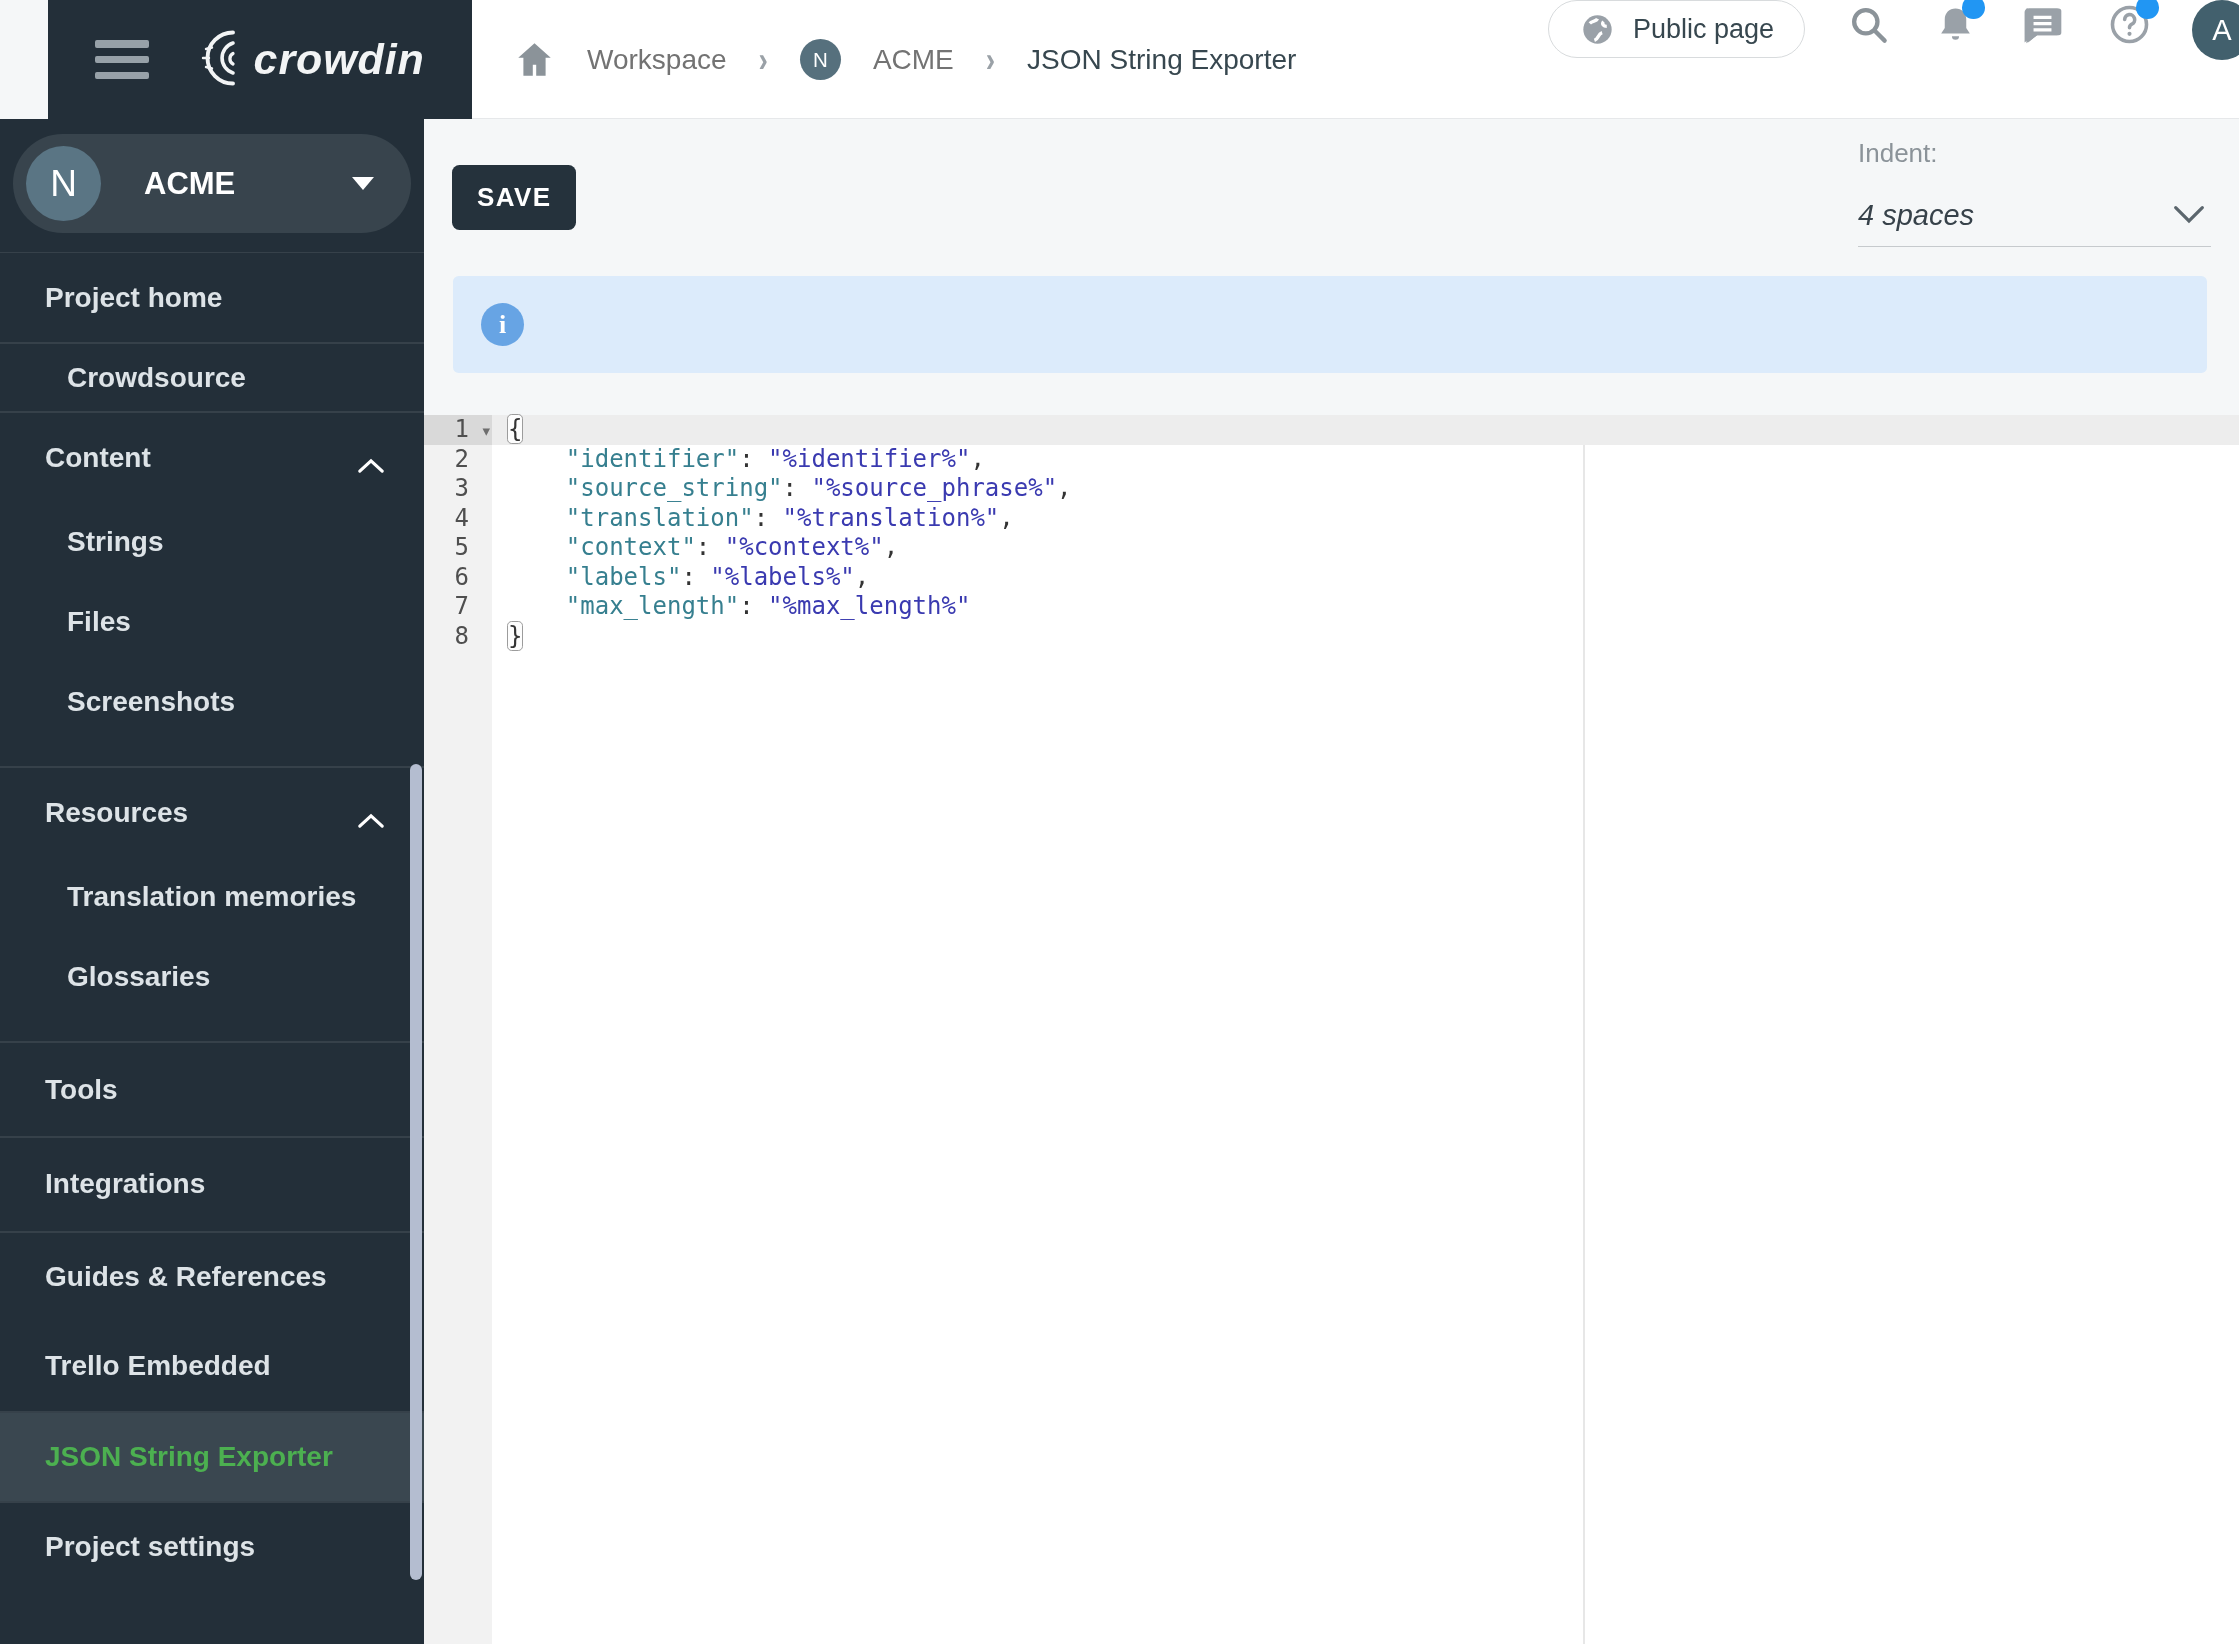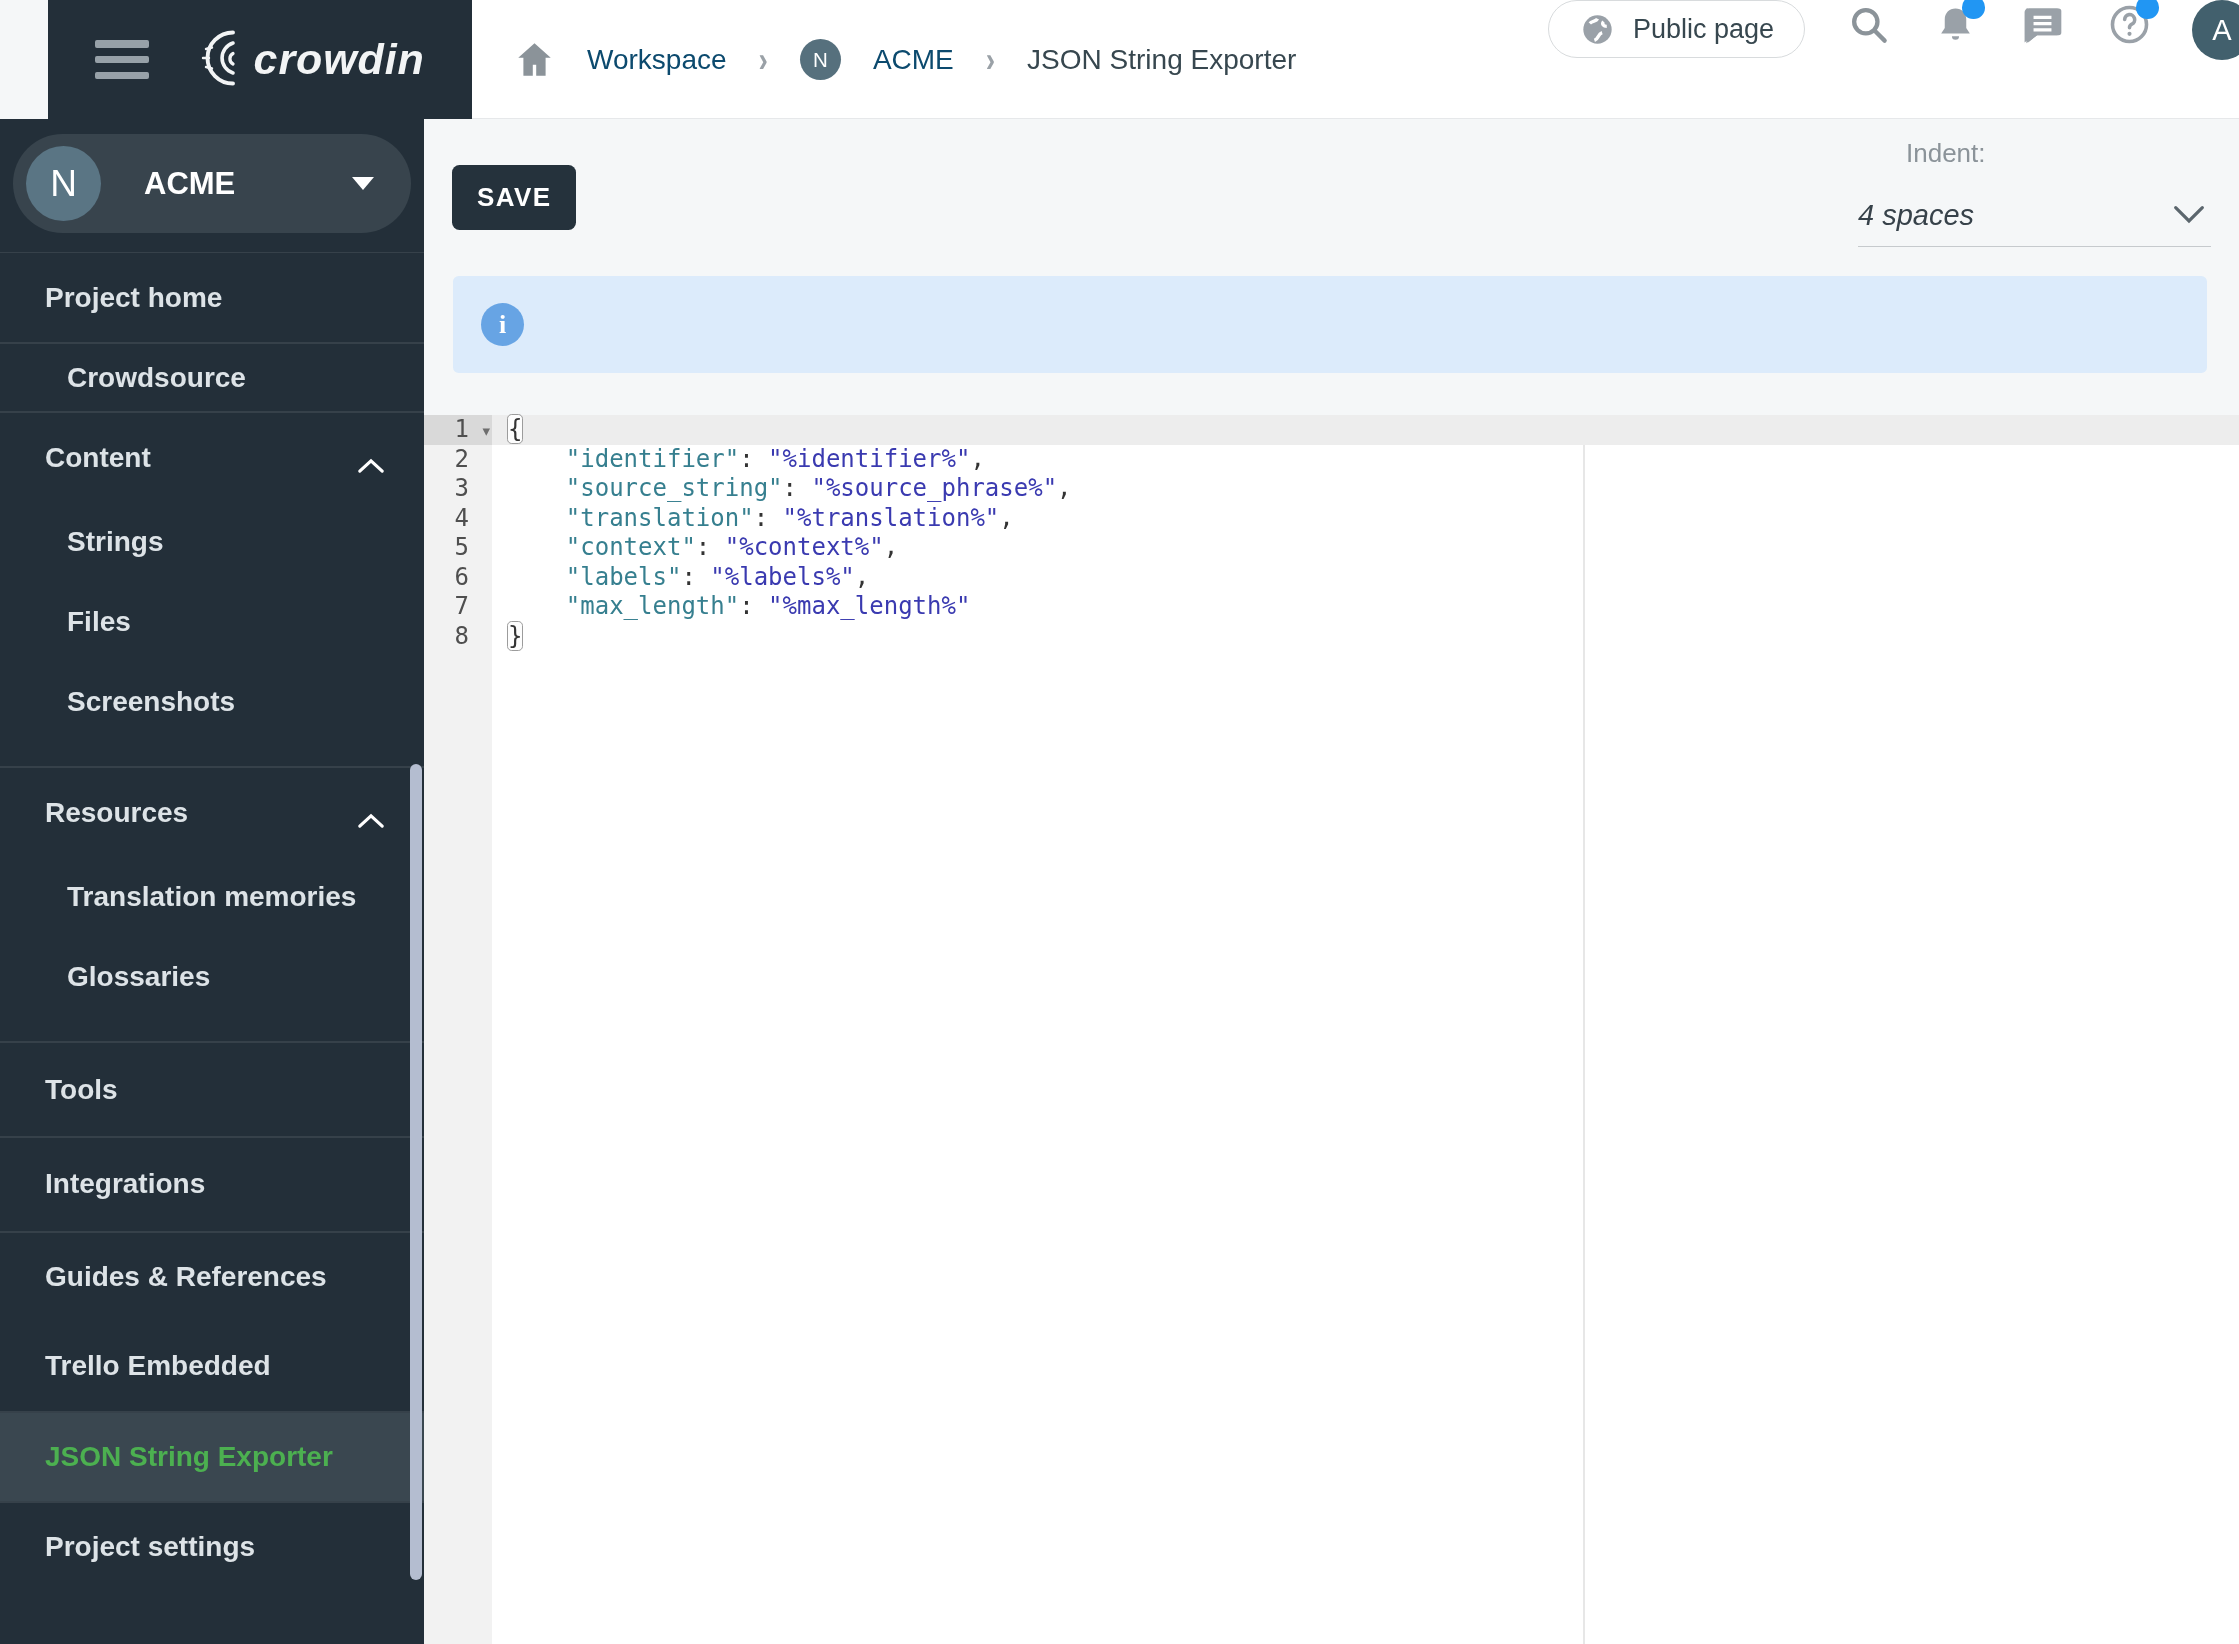--- a/index.html
+++ b/index.html
@@ -10,21 +10,21 @@
   
   .header { position:absolute; left:0; top:0; width:2239px; height:119px; background:#ffffff; border-bottom:1.9px solid #e6e8ea; z-index:6;margin-left:48px; }
   .header-left { position:absolute; left:0; top:0; width:424px; height:119px; background:#232f39; display:flex; align-items:center; padding-left:47px; }
   .burger { width:54px; height:39px; display:flex; flex-direction:column; justify-content:space-between; cursor:pointer; }
   .burger span { display:block; height:7.5px; border-radius:1.9px; background:#97a1a8; }
   .logo { display:flex; align-items:center; margin-left:39px; }
   .logo svg { width:60px; height:60px; }
   .logo-text { color:#f2f4f5; font-size:43px; font-weight:bold; font-style:italic; letter-spacing:0.9px; margin-left:5.6px; }
 
   .breadcrumb { position:absolute; left:466px; top:0; height:119px; display:flex; align-items:center; gap:32px; }
-  .crumb { font-size:28px; color:#0c4a6e; }
+  .crumb { font-size:28px; color:#737373; }
   .crumb.current { color:#37474f; font-weight:500; }
   .crumb-sep { color:#9aa1a7; font-size:28px; font-weight:bold; transform:scaleY(1.25); }
   .crumb-avatar { width:41px; height:41px; border-radius:50%; background:#56707d; color:#fff; font-size:20.5px; display:flex; align-items:center; justify-content:center; }
 
   .header-actions { position:absolute; right:35px; top:0; height:119px; display:flex; align-items:flex-start; gap:39px; }
   .pill-btn { display:flex; align-items:center; gap:17px; height:58px; padding:0 30px; border:1.9px solid #d8dbdd; border-radius:30px; background:#fff; cursor:pointer; }
   .pill-btn .label { font-size:27px; color:#37474f; font-weight:500; }
   .h-icon { position:relative; width:48px; height:48px; display:flex; align-items:center; justify-content:center; cursor:pointer; }
   .h-icon svg { width:43px; height:43px; }
   .blue-dot { position:absolute; right:-5.6px; top:-3.7px; width:22.4px; height:22.4px; border-radius:50%; background:#2196f3; }
@@ -48,21 +48,21 @@
   .row-head      { height:89px; padding-left:45px; padding-right:39px; }
   .side-group .row-sub:last-child { margin-bottom:24px; }
   .srow.active { background:#3a4750; color:#4cb050; height:88px; }
   .srow.active .lbl { color:#4cb050; }
   .chev-up { margin-left:auto; width:28px; height:17px; }
   .chev-up svg { width:28px; height:17px; }
   .side-scroll { position:absolute; right:1.9px; top:645px; width:12px; height:816px; border-radius:6.5px; background:#b4bdd0; cursor:pointer; }
 
   
   .save-btn { position:absolute; left:452px; top:165px; height:65px; padding:0 25px; background:#25323c; color:#fff; border:none; border-radius:7.5px; font-size:26px; font-weight:bold; letter-spacing:1.4px; font-family:"Liberation Sans",sans-serif; cursor:pointer; }
-  .indent-label { position:absolute; left:1858px; top:138px; font-size:26px; color:#8b9399;margin-left:48px; }
+  .indent-label { position:absolute; left:1858px; top:138px; font-size:26px; color:#8b9399; }
   .indent-select { position:absolute; left:1858px; top:185px; width:353px; height:62px; border-bottom:1.9px solid #c6cacd; display:flex; align-items:center; cursor:pointer;font-style:italic; }
   .indent-value { font-size:29px; color:#37424a; }
   .indent-chev { margin-left:auto; margin-right:5.6px; }
   .indent-chev svg { width:32px; height:20.5px; }
 
   
   .banner { position:absolute; left:453px; top:276px; width:1754px; height:97px; background:#dcebfb; border-radius:5.6px; display:flex; align-items:center; padding:0 28px; gap:26px; }
   .info-ico { width:43px; height:43px; border-radius:50%; background:#67a4e4; color:#fff; font-size:26px; font-weight:bold; font-family:"Liberation Serif",serif; display:flex; align-items:center; justify-content:center; flex:0 0 auto; }
   .banner-text { font-size:27.5px; color:#2b7cd3; }
   .banner-text b { font-weight:bold; }

